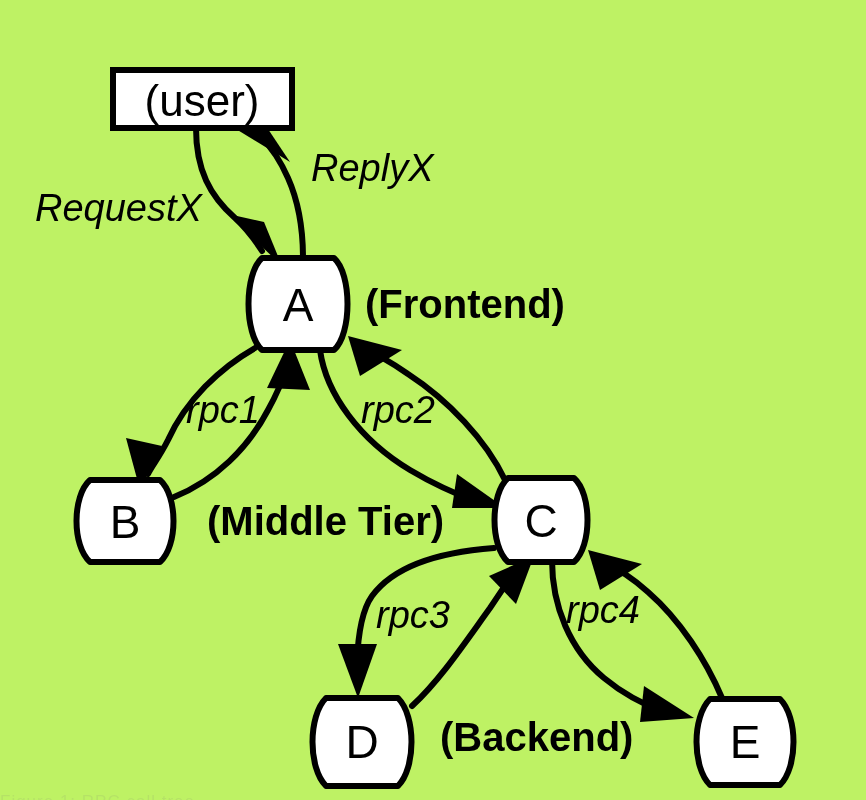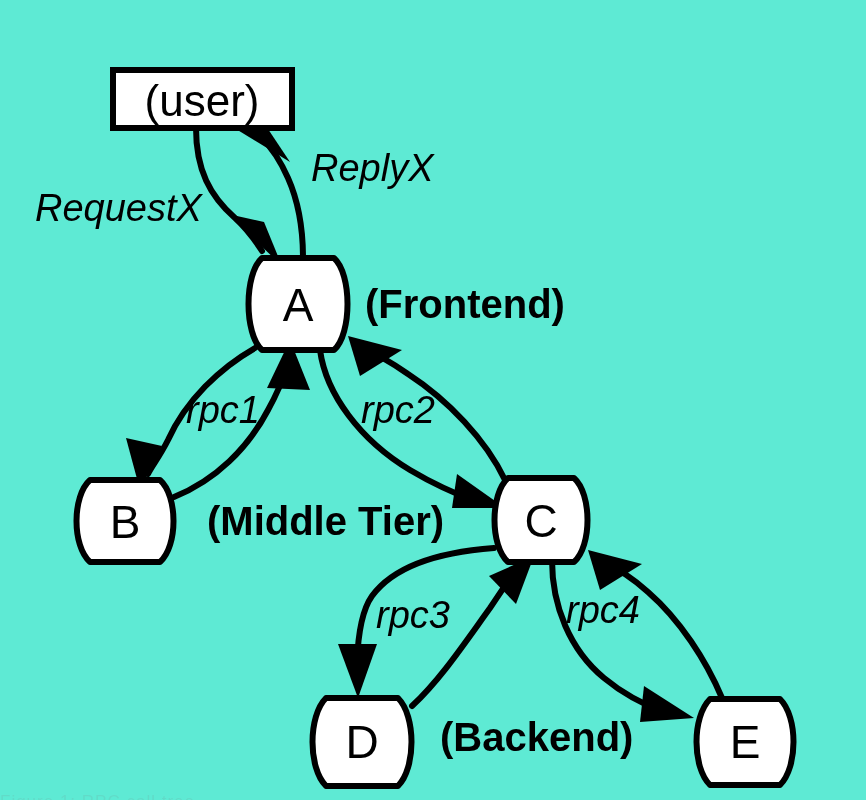--- a/index.html
+++ b/index.html
@@ -7,21 +7,21 @@
     padding: 0;
     background: #ffffff;
   }
   body {
     font-family: "Liberation Sans", sans-serif;
   }
   #diagram-root {
     position: relative;
     width: 866px;
     height: 800px;
-    background: #5eead4;
+    background: #bef264;
     overflow: hidden;
   }
   #diagram-svg {
     position: absolute;
     top: 0;
     left: 0;
     width: 866px;
     height: 800px;
     display: block;
   }

